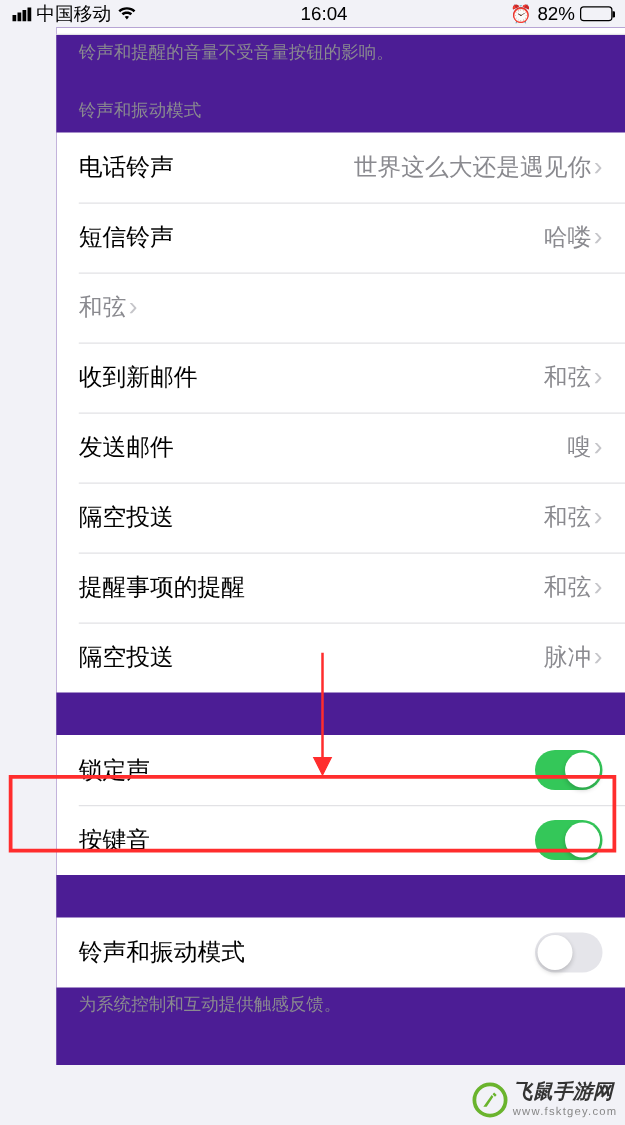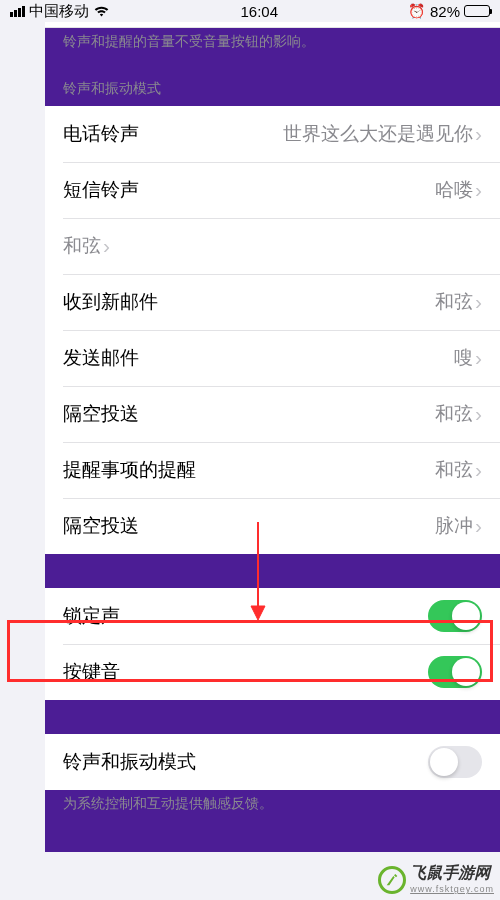--- a/index.html
+++ b/index.html
@@ -50,21 +50,21 @@
     
     .gap { height:34px; }
     
     .highlight-box { position:absolute; border:3px solid #ff2d2d; pointer-events:none; }
     .arrow-overlay { position:absolute; pointer-events:none; }
     .arrow-overlay line, .arrow-overlay polygon { stroke:#ff2d2d; fill:#ff2d2d;}
     
     .watermark { position:absolute; right:6px; bottom:6px; display:flex; align-items:flex-end; gap:4px; font-size:16px; font-style:italic; font-weight:600; color:#333; }
     .wm-icon { width:28px; height:28px; border:3px solid #6ab42d; border-radius:50%; display:flex; align-items:center; justify-content:center; position:relative; }
     .wm-icon svg { width:16px; height:16px; }
-    .wm-sub { font-size:9px; color:#888; display:block; font-style:normal; font-weight:400; letter-spacing:1px;text-decoration:underline; }
+    .wm-sub { font-size:9px; color:#888; display:block; font-style:normal; font-weight:400; letter-spacing:1px; }
     
     .root { position:relative; width:500px; height:900px; }
     
     .cut-top { height:6px; background:#fff; border-bottom:1px solid #e2e2e5;}
   </style>
 </head>
 <body>
 
 <div class="root">
 

